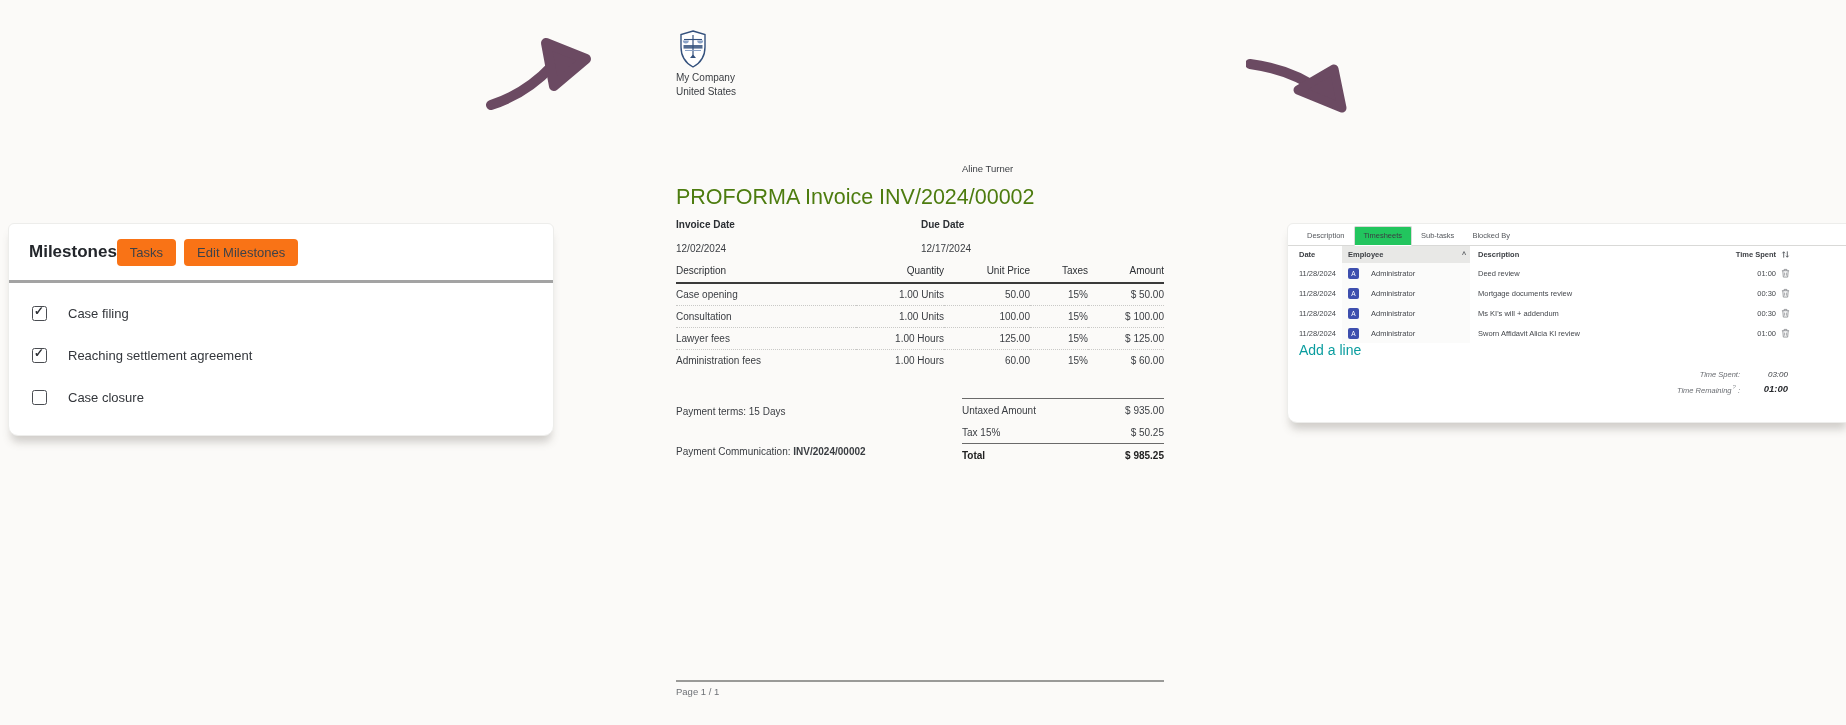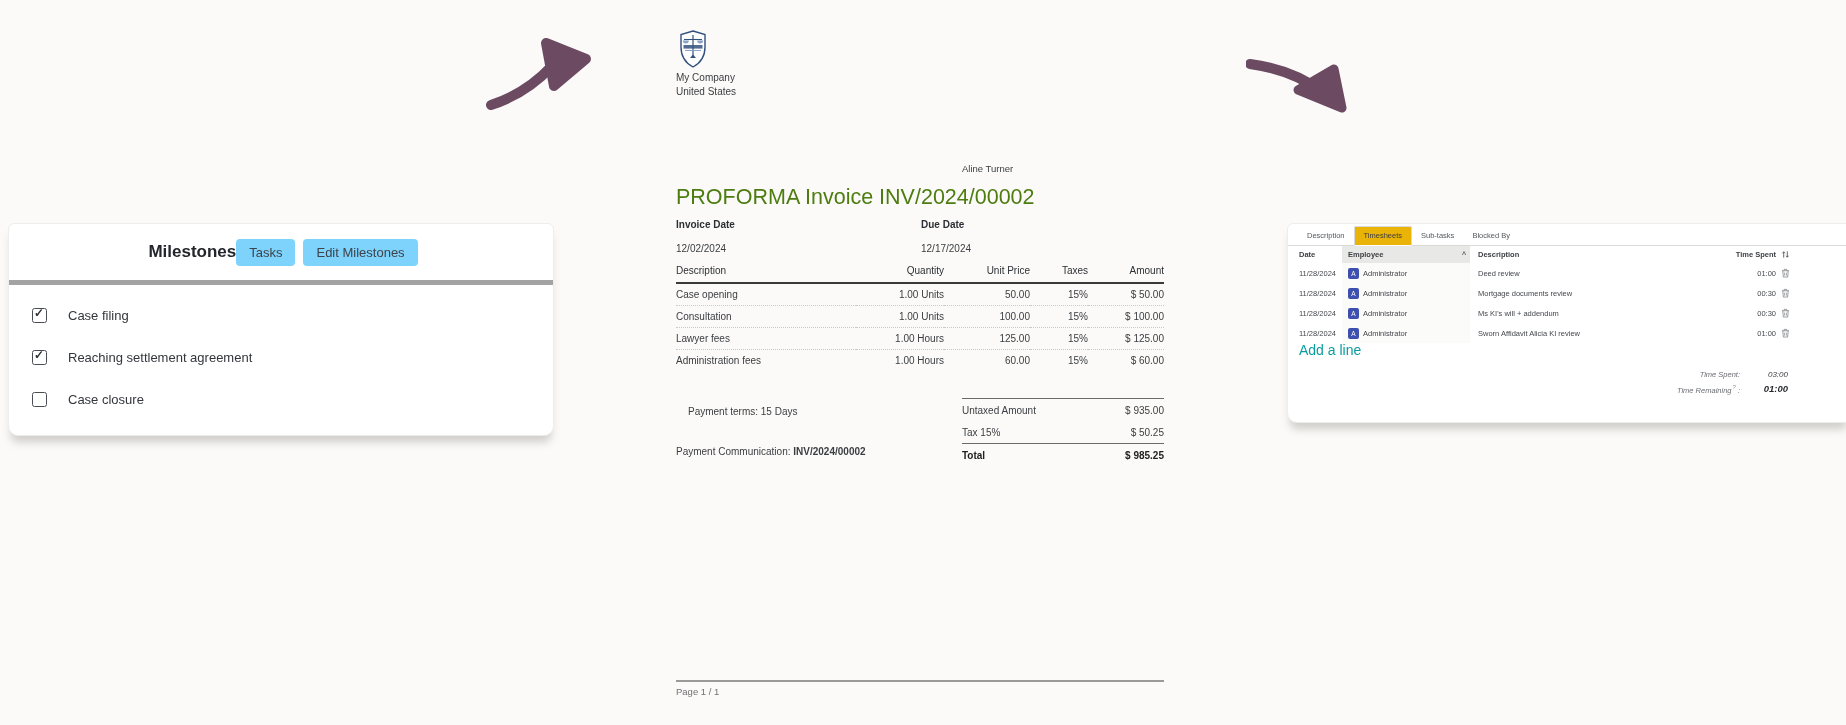--- a/index.html
+++ b/index.html
@@ -9,24 +9,24 @@
     font-family:"Liberation Sans", sans-serif;
     color:#333;
   }
   
   .card{
     position:absolute;background:#fff;border:1px solid #ededeb;
     box-shadow:0 9px 8px -3px rgba(96,90,84,.28);
   }
   
   #milestones-card{left:8px;top:223px;width:544px;height:211px;border-radius:6px 6px 10px 10px;}
-  .ms-header{display:flex;align-items:center;justify-content:center;height:56px;padding:0 16px 0 20px;border-bottom:5px solid #a3a3a3;}
+  .ms-header{display:flex;align-items:center;justify-content:flex-start;height:56px;padding:0 16px 0 20px;border-bottom:3px solid #a3a3a3;}
   .ms-title{font-size:17px;font-weight:bold;color:#23262b;}
   .ms-btns{display:flex;gap:8px;}
-  .ms-btn{background:#7dd3fc;color:#3f4248;border:none;border-radius:4px;font-size:13px;font-weight:500;padding:6px 13px;font-family:inherit;cursor:pointer;}
+  .ms-btn{background:#f97316;color:#3f4248;border:none;border-radius:4px;font-size:13px;font-weight:500;padding:6px 13px;font-family:inherit;cursor:pointer;}
   .ms-list{padding-top:9px;}
   .ms-item{display:flex;align-items:center;height:42px;padding-left:23px;gap:21px;}
   .ms-check{width:13px;height:13px;border:1.5px solid #4a4d52;border-radius:2.5px;position:relative;background:#fff;flex:0 0 auto;}
   .ms-check.checked::after{content:"\2713";position:absolute;left:1px;top:-3px;font-size:12px;font-weight:bold;color:#2e3136;}
   .ms-label{font-size:13px;color:#33363b;}
   
   .arrow path, .arrow polygon{stroke:var(--annotation-arrow);fill:none;}
   .arrow .head{fill:var(--annotation-arrow);stroke:var(--annotation-arrow);}
   
   #invoice{position:absolute;left:676px;top:30px;width:488px;font-size:10px;color:#3a3d42;}
@@ -38,40 +38,40 @@
   .inv-date-block{position:absolute;top:0;width:180px;}
   .inv-date-block.due{left:245px;}
   .inv-lbl{font-weight:bold;font-size:10px;color:#2c2f34;}
   .inv-val{font-size:10px;margin-top:13px;}
   table.inv-table{position:absolute;left:0;top:231px;width:488px;border-collapse:collapse;font-size:10px;}
   .inv-table th{font-weight:normal;color:#2c2f34;text-align:right;padding:4px 0 6px 0;border-bottom:2px solid #3a3a3a;}
   .inv-table th:first-child{text-align:left;}
   .inv-table td{text-align:right;padding:5px 0;color:#3a3d42;}
   .inv-table td:first-child{text-align:left;}
   .inv-table tr + tr td{border-top:1px dotted #c9c9c7;}
-  .inv-payterms{position:absolute;left:12px;top:376px;}
+  .inv-payterms{position:absolute;left:0;top:376px;}
   .inv-paycomm{position:absolute;left:0;top:416px;}
   .inv-totals{position:absolute;left:286px;top:368px;width:202px;font-size:10px;}
   .tot-row{display:flex;justify-content:space-between;align-items:center;height:22px;}
   .tot-row.bt{border-top:1px solid #6a6a6a;}
   .tot-row.bold{font-weight:bold;color:#222;}
   .inv-footer{position:absolute;left:0;top:650px;width:488px;border-top:2px solid #9a9a98;padding-top:4px;font-size:9.5px;color:#6e7176;}
   
   #task-card{left:1287px;top:223px;width:560px;height:198px;border-radius:6px 0 0 10px;font-size:7.5px;color:#44474c;}
   .tabs{display:flex;align-items:flex-end;height:21px;padding-left:10px;border-bottom:1px solid #d9d9d7;}
   .tab{padding:4px 9px 5px;color:#55585d;cursor:pointer;white-space:nowrap;}
-  .tab.active{border:1px solid #d9d9d7;border-bottom:1px solid #fff;margin-bottom:-1px;background:#eab308;border-radius:2px 2px 0 0;color:#3a3d42;}
+  .tab.active{border:1px solid #d9d9d7;border-bottom:1px solid #fff;margin-bottom:-1px;background:#22c55e;border-radius:2px 2px 0 0;color:#3a3d42;}
   .ts-grid{display:grid;grid-template-columns:43px 128px 246px 60px 18px;align-items:center;padding-left:11px;}
   .ts-head{height:17px;font-weight:bold;color:#3a3d42;}
   .ts-head .h-emp{background:#e8e8e6;height:100%;display:flex;align-items:center;justify-content:space-between;padding:0 4px 0 6px;box-sizing:border-box;}
   .ts-head .h-desc{padding-left:8px;}
   .ts-head .h-time{text-align:right;}
   .ts-head .h-icon{display:flex;justify-content:center;}
   .ts-row{height:20px;}
-  .ts-row .c-emp{display:flex;align-items:center;gap:4px;background:#fbfbfa;height:100%;padding-left:6px;box-sizing:border-box;}
+  .ts-row .c-emp{display:flex;align-items:center;gap:12px;background:#fbfbfa;height:100%;padding-left:6px;box-sizing:border-box;}
   .ts-row .c-desc{padding-left:8px;}
   .ts-row .c-time{text-align:right;}
   .ts-row .c-del{display:flex;justify-content:center;cursor:pointer;}
   .avatar{width:11px;height:11px;border-radius:2px;background:var(--avatar-bg);color:#fff;font-size:6.5px;display:flex;align-items:center;justify-content:center;flex:0 0 auto;}
   .add-line{position:absolute;left:11px;top:118px;color:var(--link-teal);cursor:pointer;font-size:14px;}
   .ts-summary{position:absolute;top:146px;right:60px;text-align:right;}
   .sum-row{display:flex;justify-content:flex-end;align-items:baseline;margin-bottom:4px;font-style:italic;}
   .sum-lbl{color:#6a6d72;font-size:7.5px;}
   .sum-val{width:48px;text-align:right;font-size:8px;color:#3a3d42;}
   .sum-val.big{font-size:9.5px;font-weight:bold;color:#26282c;}

